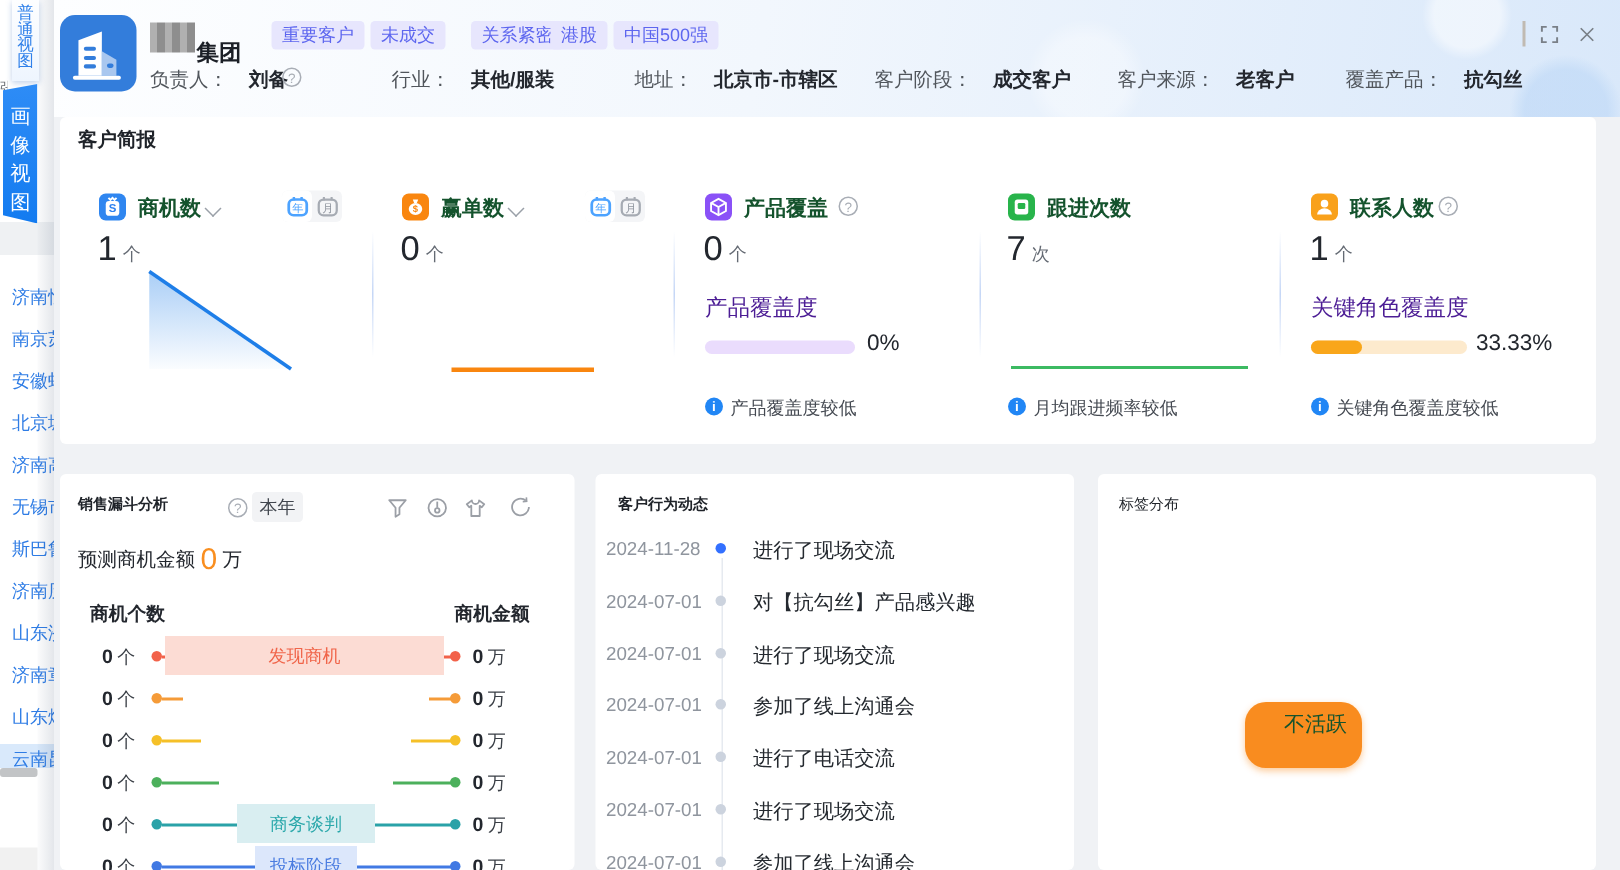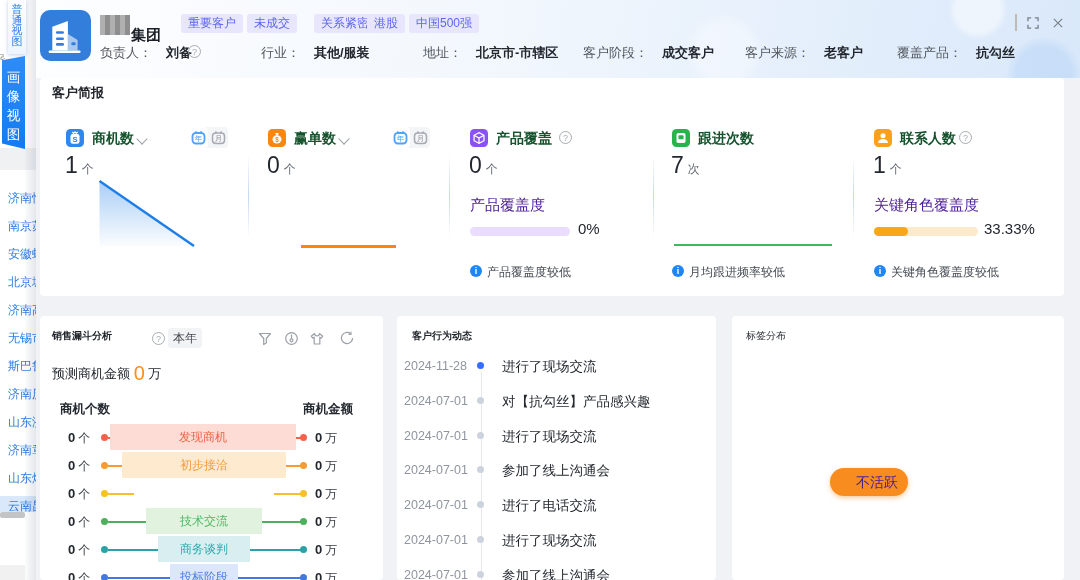--- a/index.html
+++ b/index.html
@@ -65,22 +65,22 @@
 .fdot{position:absolute;top:10px;width:7px;height:7px;border-radius:50%;}
 .fline{position:absolute;top:13px;height:1.5px;}
 .fbox{position:absolute;top:0;height:26px;line-height:26px;text-align:center;font-size:12px;}
 
 .trow{position:absolute;left:0;width:319px;}
 .tdate{position:absolute;left:7px;top:0;font-size:12.5px;color:#8f959e;text-align:right;}
 .tdot{position:absolute;left:80px;top:3px;width:7px;height:7px;border-radius:50%;}
 .ttext{position:absolute;left:105px;top:-1px;font-size:13.5px;color:#24292f;white-space:nowrap;}
 #tline{position:absolute;left:84px;top:56px;width:1px;height:210px;background:#e6eaf0;}
 
-#pill{position:absolute;left:98px;top:152px;width:78px;height:28px;border-radius:14px;background:#f98c1f;
-  box-shadow:0 2px 5px rgba(249,140,31,0.45);color:#4c1d95;font-size:14px;text-align:center;line-height:28px;padding-left:16px;}
+#pill{position:absolute;left:98px;top:152px;width:78px;height:44px;border-radius:14px;background:#f98c1f;
+  box-shadow:0 2px 5px rgba(249,140,31,0.45);color:#14532d;font-size:14px;text-align:center;line-height:28px;padding-left:16px;}
 
 #tab1{left:8px;top:0;width:18px;height:54px;background:linear-gradient(180deg,#fdfeff,#eef5fe);box-shadow:0 1px 4px rgba(100,140,200,0.4);}
 #tab1 span{position:absolute;left:3px;top:4px;width:12px;font-size:11px;line-height:10.7px;color:#2f80ea;text-align:center;word-break:break-all;}
 #tab2{left:2px;top:56px;width:23px;height:93px;background:linear-gradient(180deg,#2e8cf6,#137bf0);
   clip-path:polygon(0 4.5%,100% 0%,100% 100%,0 94%);}
 #tab2 span{position:absolute;left:4px;top:12px;width:15px;font-size:13.5px;line-height:19px;color:#fff;text-align:center;word-break:break-all;}
 svg{position:absolute;overflow:visible;}
 </style></head>
 <body>
 
@@ -280,38 +280,36 @@
       <div class="fline" style="left:68px;width:2px;background:#f2624a;"></div>
       <div class="fbox" style="left:70px;width:186px;background:#fcdcd4;color:#f0654a;">发现商机</div>
       <div class="fline" style="left:256px;width:6px;background:#f2624a;"></div>
         <div class="fdot" style="left:259.5px;background:#f2624a;"></div>
       <div class="fnum" style="left:275px;">0<i>万</i></div>
     </div>
     <div class="frow" style="top:136px;">
       <div class="fnum" style="left:28px;">0<i>个</i></div>
         <div class="fdot" style="left:61px;background:#f59b38;"></div>
       <div class="fline" style="left:68px;width:14px;background:#f59b38;"></div>
-      <div class="fbox" style="left:82px;width:164px;background:#fdeacf;color:#f59b38;">初步接洽</div>
       <div class="fline" style="left:246px;width:16px;background:#f59b38;"></div>
         <div class="fdot" style="left:259.5px;background:#f59b38;"></div>
       <div class="fnum" style="left:275px;">0<i>万</i></div>
     </div>
     <div class="frow" style="top:164px;">
       <div class="fnum" style="left:28px;">0<i>个</i></div>
         <div class="fdot" style="left:61px;background:#f5c028;"></div>
       <div class="fline" style="left:68px;width:26px;background:#f5c028;"></div>
       <div class="fline" style="left:234px;width:28px;background:#f5c028;"></div>
         <div class="fdot" style="left:259.5px;background:#f5c028;"></div>
       <div class="fnum" style="left:275px;">0<i>万</i></div>
     </div>
     <div class="frow" style="top:192px;">
       <div class="fnum" style="left:28px;">0<i>个</i></div>
         <div class="fdot" style="left:61px;background:#4cb05c;"></div>
       <div class="fline" style="left:68px;width:38px;background:#4cb05c;"></div>
-      <div class="fbox" style="left:106px;width:116px;background:#e1f3de;color:#52b566;">技术交流</div>
       <div class="fline" style="left:222px;width:40px;background:#4cb05c;"></div>
         <div class="fdot" style="left:259.5px;background:#4cb05c;"></div>
       <div class="fnum" style="left:275px;">0<i>万</i></div>
     </div>
     <div class="frow" style="top:220px;">
       <div class="fnum" style="left:28px;">0<i>个</i></div>
         <div class="fdot" style="left:61px;background:#2aa2a8;"></div>
       <div class="fline" style="left:68px;width:50px;background:#2aa2a8;"></div>
       <div class="fbox" style="left:118px;width:92px;background:#d9eef1;color:#2ba8ab;">商务谈判</div>
       <div class="fline" style="left:210px;width:52px;background:#2aa2a8;"></div>

